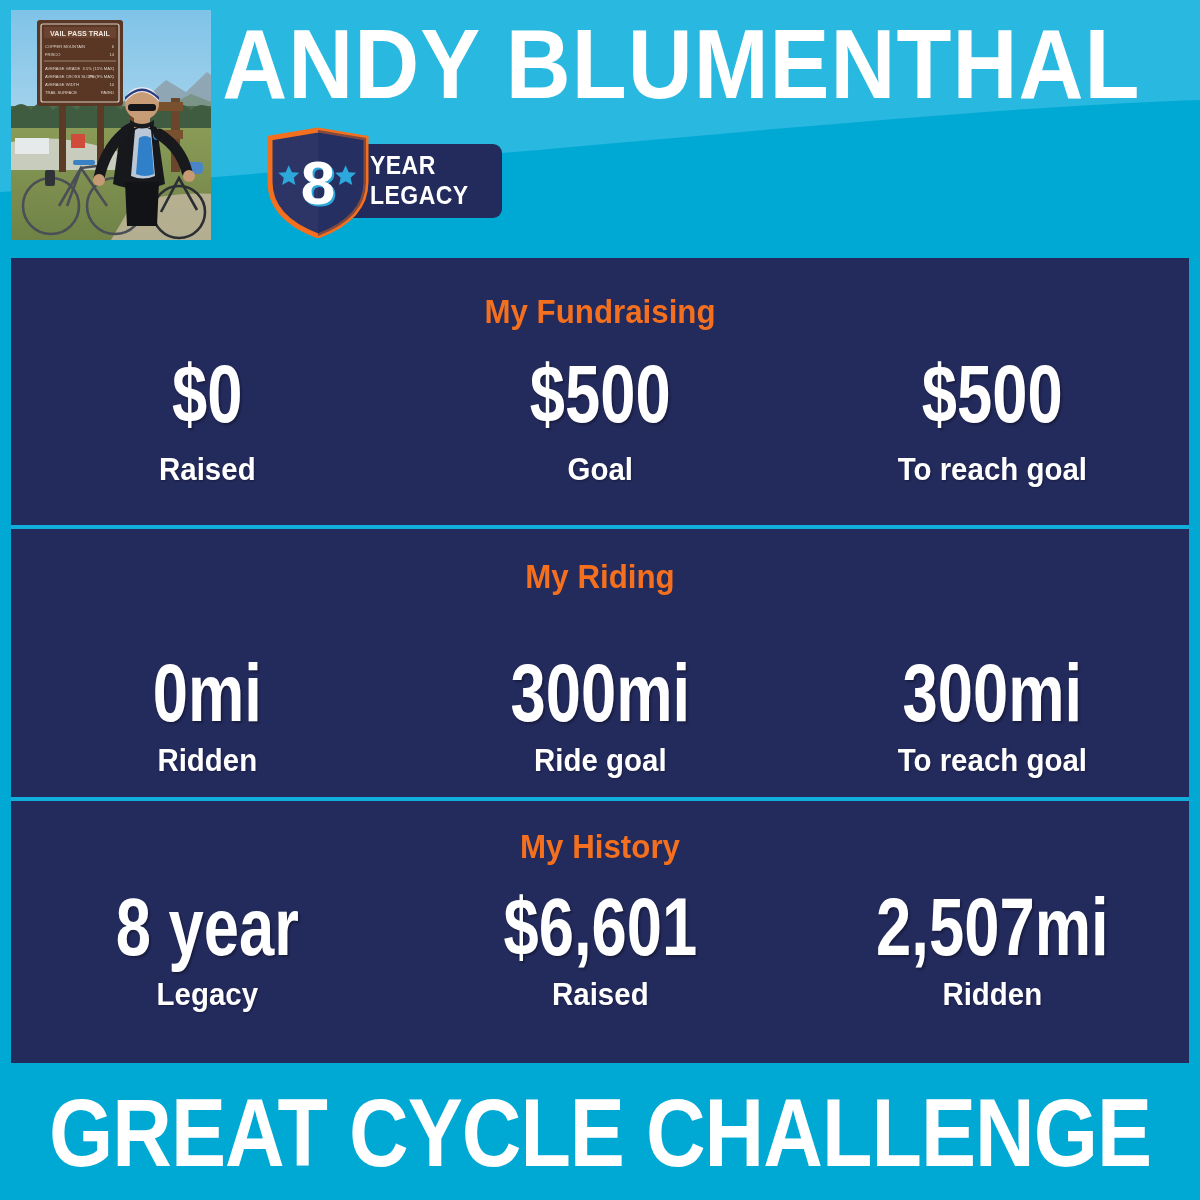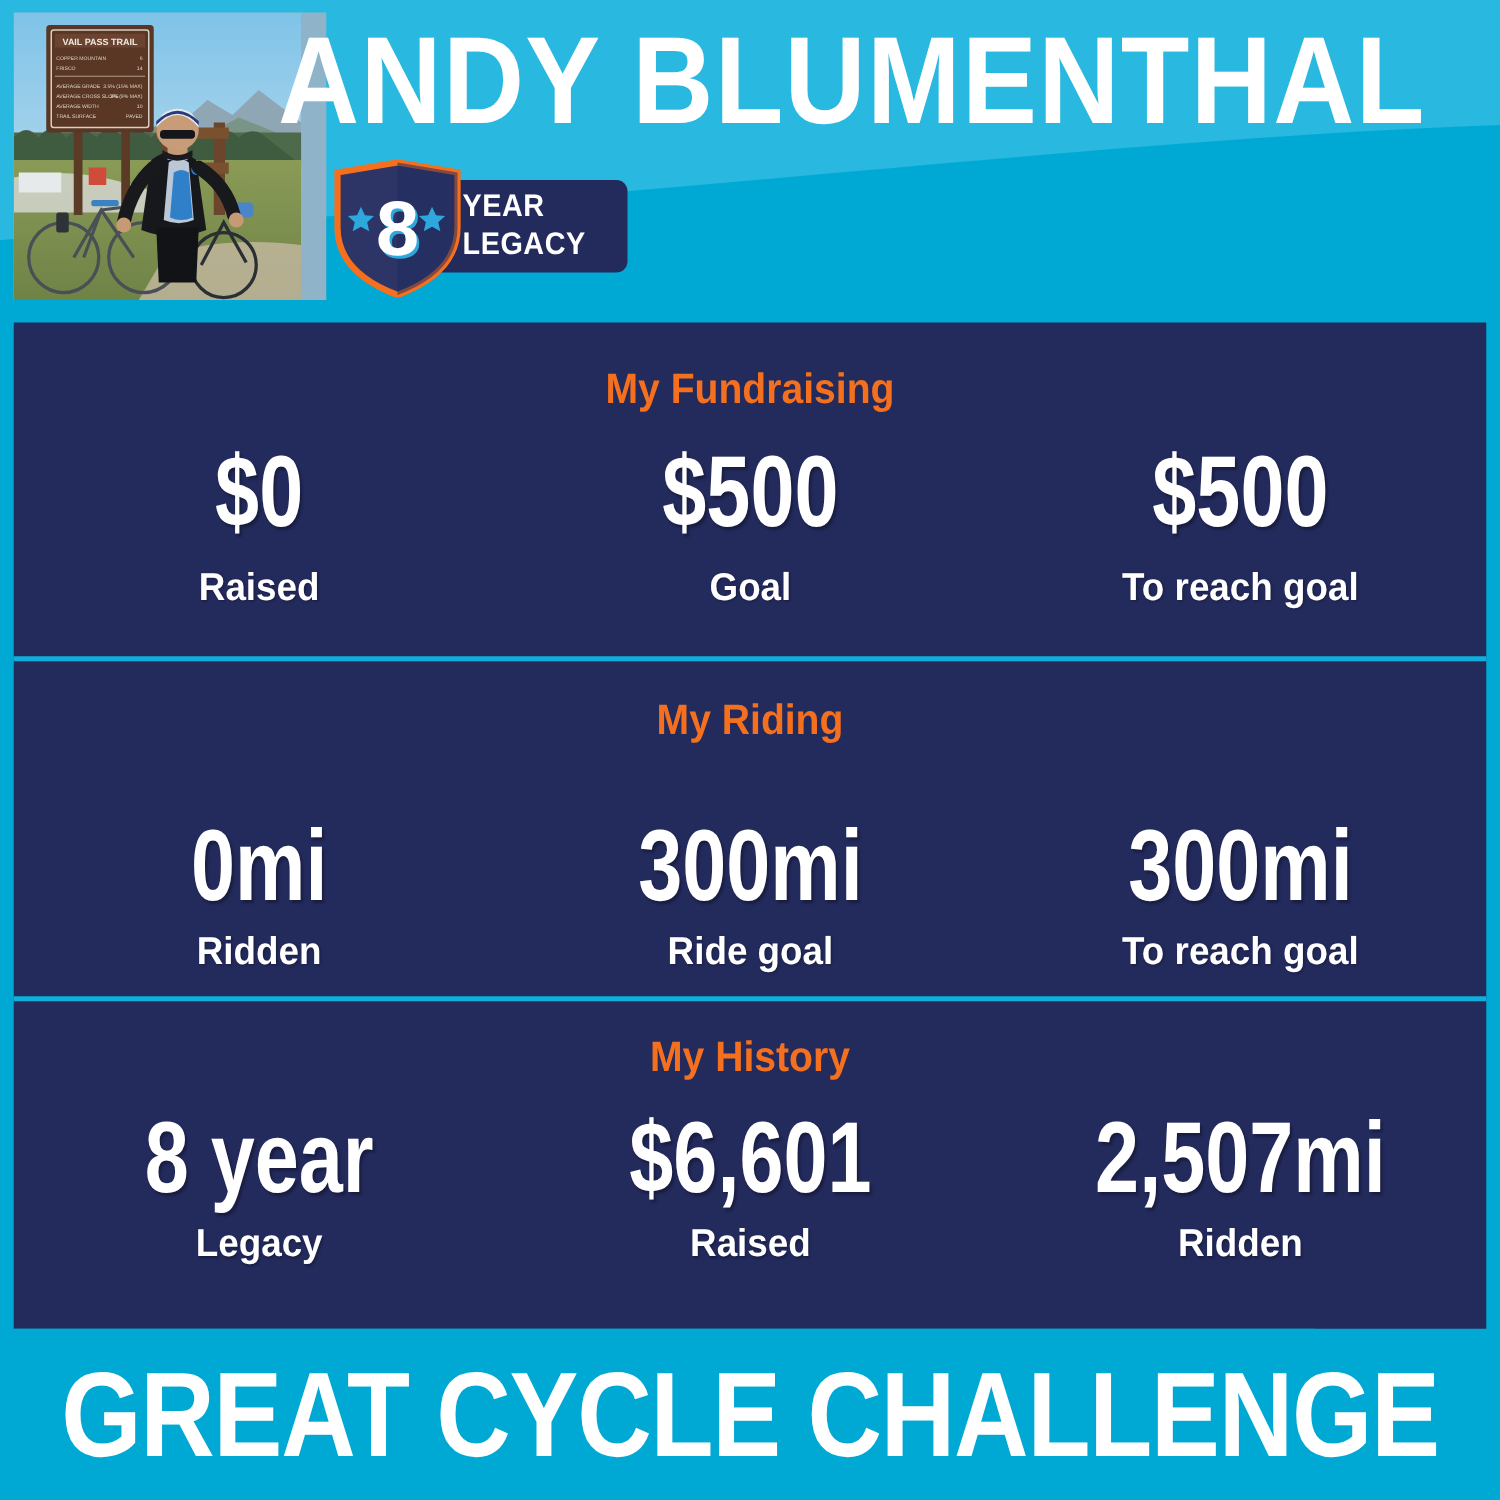--- a/index.html
+++ b/index.html
@@ -32,21 +32,21 @@
     position: absolute;
     left: 0; top: 0;
     width: 1200px;
     height: 258px;
     pointer-events: none;
   }
 
   .photo-frame {
     position: absolute;
     left: 11px; top: 10px;
-    width: 250px; height: 230px;
+    width: 200px; height: 230px;
     overflow: hidden;
     background: #8fb3c9;
   }
   .photo-frame svg { display: block; }
 
   .title {
     position: absolute;
     left: 250px;
     top: 14px;
     width: 790px;

